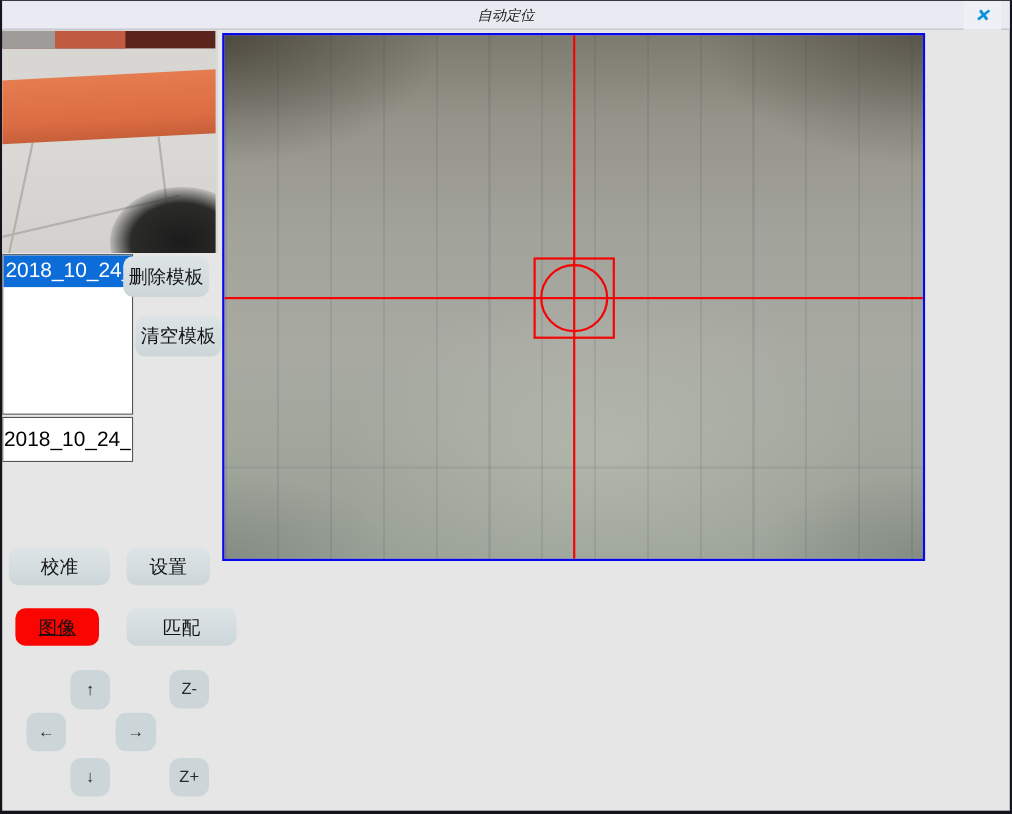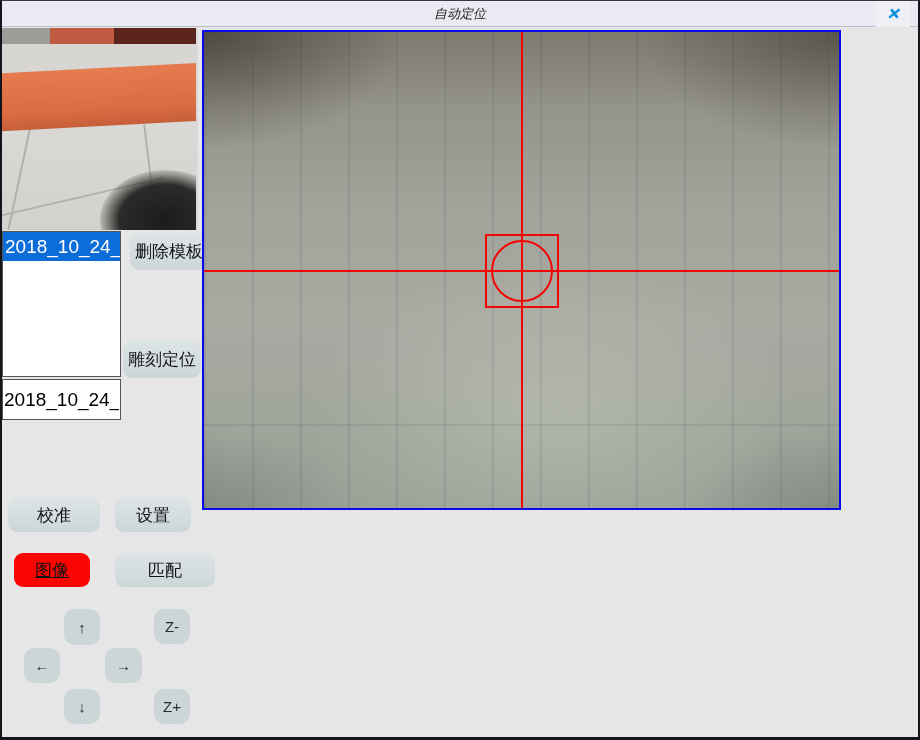--- a/index.html
+++ b/index.html
@@ -45,21 +45,21 @@
   .template-list { position:absolute; left:0; top:230px; width:119px; height:146px;
     background:#ffffff; border:1px solid #555; overflow:hidden; }
   .list-item-selected { height:29px; line-height:29px; background:#0c6cd8; color:#fff;
     font-size:19px; white-space:nowrap; overflow:hidden; padding-left:2px; cursor:pointer; }
   .name-input { position:absolute; left:0; top:378px; width:119px; height:41px;
     border:1px solid #555; background:#fff; font-size:19px; color:#000; padding:0 1px; }
   
   .btn { position:absolute; display:flex; align-items:center; justify-content:center;
     background:linear-gradient(180deg,#dde4e6,#ccd6d9); border:none; border-radius:9px;
     font-size:17px; color:#141414; cursor:pointer; }
-  .btn-del  { left:128px; top:232px; width:78px; height:37px; }
+  .btn-del  { left:110px; top:232px; width:78px; height:37px; }
   .btn-clr  { left:121px; top:286px; width:78px; height:37px; }
   .btn-eng  { left:121px; top:340px; width:78px; height:37px; }
   .btn-add  { left:121px; top:386px; width:78px; height:37px; }
   .btn-cut  { left:12px;  top:443px; width:177px; height:34px; }
   .btn-cal  { left:6px;  top:497px; width:92px; height:34px; }
   .btn-set  { left:113px; top:497px; width:76px; height:34px; }
   .btn-img  { left:12px;  top:552px; width:76px; height:34px;
     background:#fb0502; color:#111;text-decoration:underline; }
   .btn-mat  { left:113px; top:552px; width:100px; height:34px; }
   .jog { background:#ccd6d9; border-radius:10px; color:#2a2a2a; font-size:15px; }
@@ -114,21 +114,21 @@
     <div class="top-orange"></div>
   </div>
 
   <div class="template-list">
     <div class="list-item-selected">2018_10_24_11</div>
   </div>
 
   <input class="name-input" type="text" value="2018_10_24_11" style="">
 
   <button class="btn btn-del">删除模板</button>
-  <button class="btn btn-eng">雕刻定位</button>
+  <button class="btn btn-clr">清空模板</button>
 
   <button class="btn btn-cal">校准</button>
   <button class="btn btn-set">设置</button>
   <button class="btn btn-img">图像</button>
   <button class="btn btn-mat">匹配</button>
 
   <button class="btn jog jog-up">↑</button>
   <button class="btn jog jog-zm">Z-</button>
   <button class="btn jog jog-left">←</button>
   <button class="btn jog jog-right">→</button>

